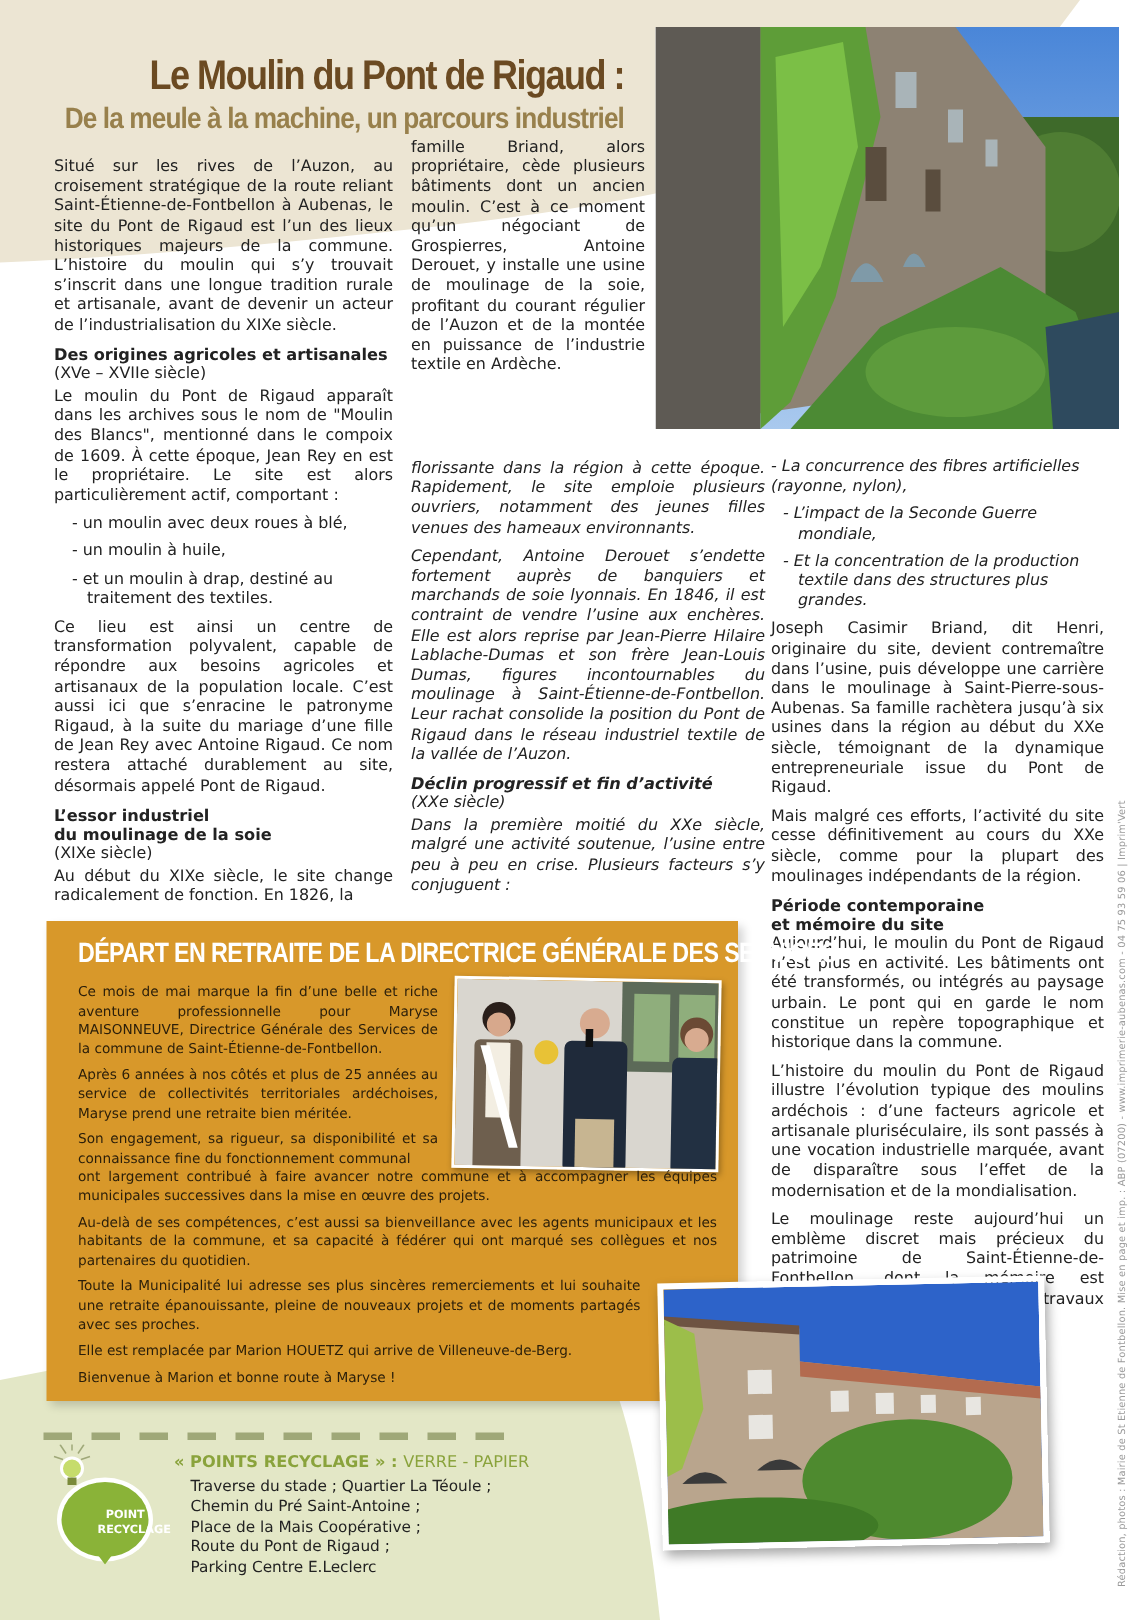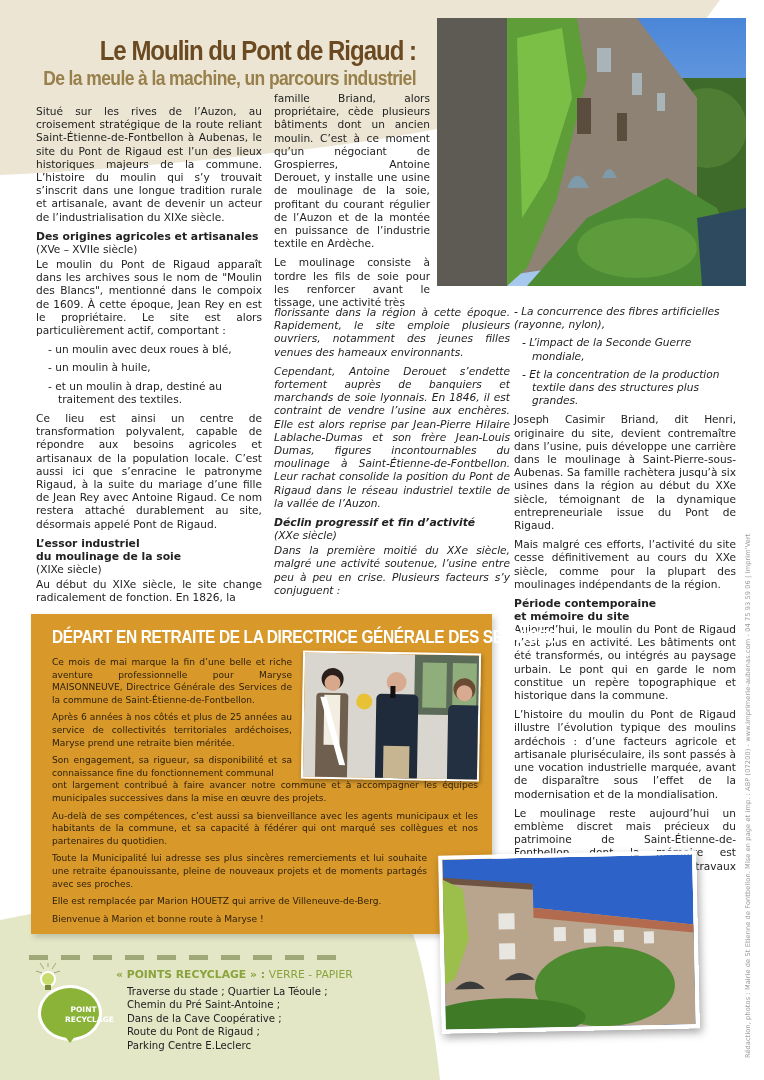--- a/index.html
+++ b/index.html
@@ -102,21 +102,20 @@
   <h3>
     <span>L’essor industriel</span><br>
     <span>du moulinage de la soie</span>
   </h3>
   <div class="period">(XIXe siècle)</div>
   <p>Au début du XIXe siècle, le site change radicalement de fonction. En 1826, la</p>
 </div>
 
 <div class="col col2">
   <p>famille Briand, alors propriétaire, cède plusieurs bâtiments dont un ancien moulin. C’est à ce moment qu’un négociant de Grospierres, Antoine Derouet, y installe une usine de moulinage de la soie, profitant du courant régulier de l’Auzon et de la montée en puissance de l’industrie textile en Ardèche.</p>
-  <p>Le moulinage consiste à tordre les fils de soie pour les renforcer avant le tissage, une activité très</p>
 </div>
 
 <div class="col col2b">
   <p>florissante dans la région à cette époque. Rapidement, le site emploie plusieurs ouvriers, notamment des jeunes filles venues des hameaux environnants.</p>
   <p>Cependant, Antoine Derouet s’endette fortement auprès de banquiers et marchands de soie lyonnais. En 1846, il est contraint de vendre l’usine aux enchères. Elle est alors reprise par Jean-Pierre Hilaire Lablache-Dumas et son frère Jean-Louis Dumas, figures incontournables du moulinage à Saint-Étienne-de-Fontbellon. Leur rachat consolide la position du Pont de Rigaud dans le réseau industriel textile de la vallée de l’Auzon.</p>
   <h3>Déclin progressif et fin d’activité</h3>
   <div class="period">(XXe siècle)</div>
   <p>Dans la première moitié du XXe siècle, malgré une activité soutenue, l’usine entre peu à peu en crise. Plusieurs facteurs s’y conjuguent :</p>
 </div>
 
@@ -224,18 +223,18 @@
     <div>RECYCLAGE</div>
   </div>
 </div>
 <div class="recycle-title">
   <span>« POINTS RECYCLAGE » :</span>
   <span class="sub">VERRE - PAPIER</span>
 </div>
 <div class="recycle-list">
   <div>Traverse du stade ; Quartier La Téoule ;</div>
   <div>Chemin du Pré Saint-Antoine ;</div>
-  <div>Dans de la Cave Coopérative ;</div>
+  <div>Place de la Mais Coopérative ;</div>
   <div>Route du Pont de Rigaud ;</div>
   <div>Parking Centre E.Leclerc</div>
 </div>
 
 <div class="credits">Rédaction, photos : Mairie de St Etienne de Fontbellon. Mise en page et imp. : ABP (07200) - www.imprimerie-aubenas.com - 04 75 93 59 06 | Imprim'Vert</div>
 
 </body></html>

